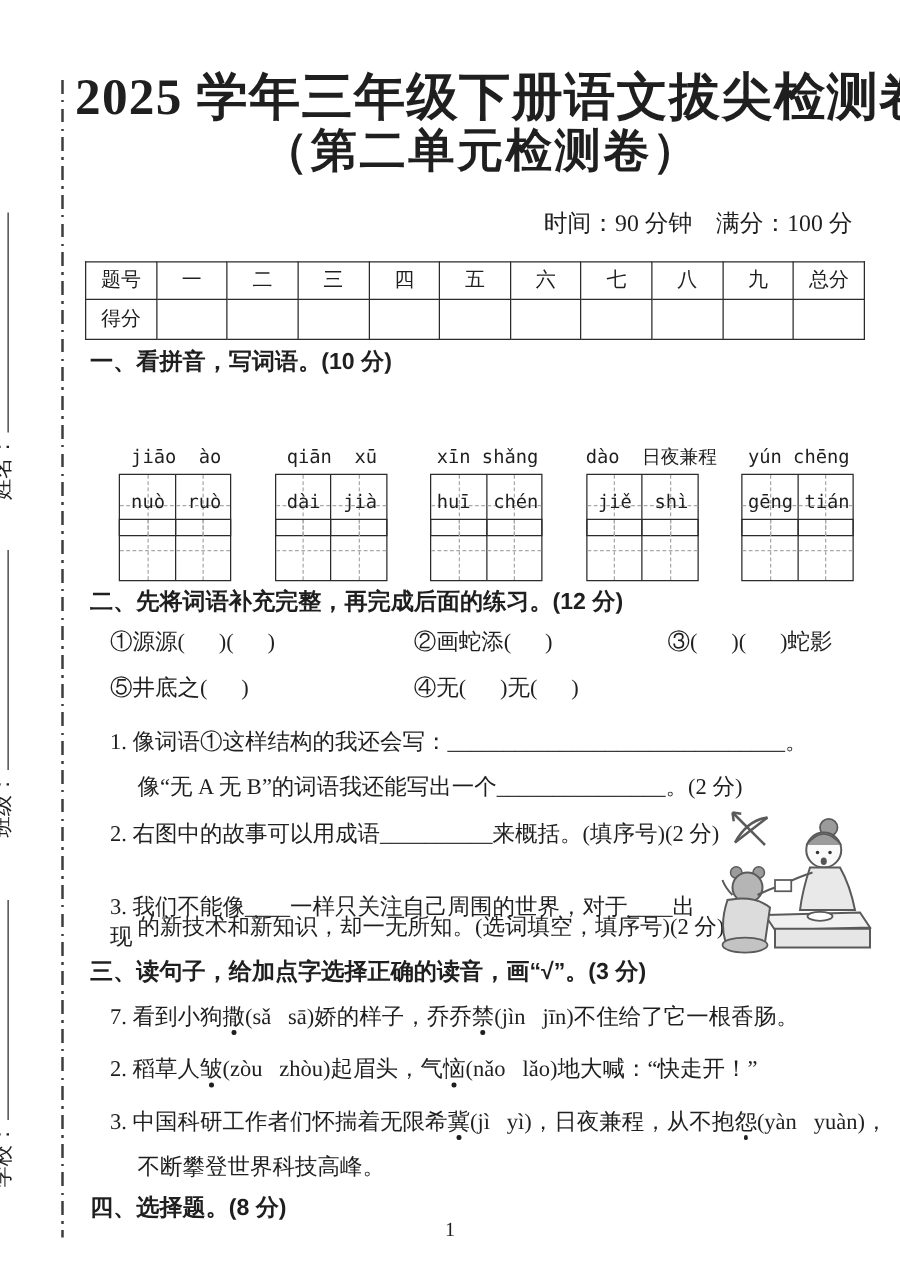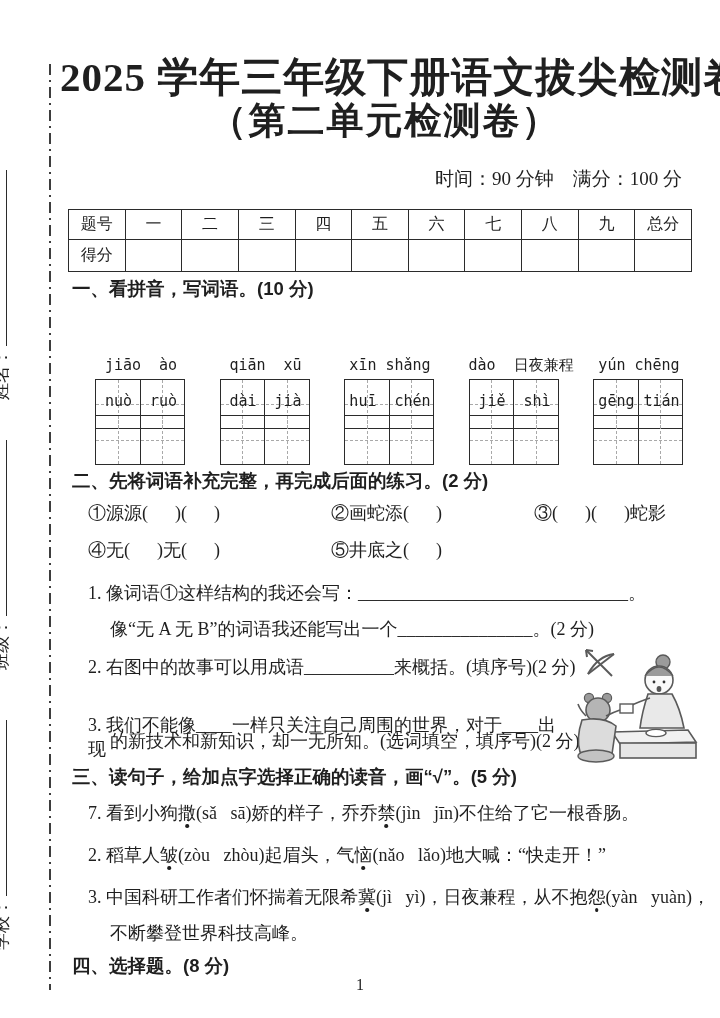--- a/index.html
+++ b/index.html
@@ -180,29 +180,29 @@
       </div>
       <div class="pw">
         <div class="pinyin">gēng tián</div>
         <div class="gridbox">
           <div class="cell"></div>
           <div class="cell"></div>
         </div>
       </div>
     </div>
 
-  <div class="abs sec-head" style="top:468px;">二、先将词语补充完整，再完成后面的练习。(2 分)</div>
+  <div class="abs sec-head" style="top:468px;">二、先将词语补充完整，再完成后面的练习。(12 分)</div>
   <div class="idiom-row" style="top:501px;">
     <span>①源源(      )(      )</span>
     <span>②画蛇添(      )</span>
     <span>③(      )(      )蛇影</span>
   </div>
   <div class="idiom-row" style="top:538px;">
+    <span>⑤井底之(      )</span>
     <span>④无(      )无(      )</span>
-    <span>⑤井底之(      )</span>
   </div>
   <div class="abs body-line" style="top:581px;">1. 像词语①这样结构的我还会写：______________________________。</div>
   <div class="abs body-line indent" style="top:617px;">像“无 A 无 B”的词语我还能写出一个_______________。(2 分)</div>
   <div class="abs body-line" style="top:655px;">2. 右图中的故事可以用成语__________来概括。(填序号)(2 分)</div>
   <div class="abs body-line" style="top:693px; width:470px; white-space:normal;margin-top:20px;">3. 我们不能像____一样只关注自己周围的世界，对于____出现</div>
   <div class="abs body-line indent" style="top:729px;">的新技术和新知识，却一无所知。(选词填空，填序号)(2 分)</div>
 
   <div class="illus">
     <svg width="136" height="128" viewBox="0 0 136 128">
 
@@ -237,21 +237,21 @@
         <circle cx="45" cy="56" r="4.6" fill="#9b9b9b" stroke="#5a5a5a" stroke-width="1.2"></circle>
         <circle cx="36" cy="68" r="12" fill="#b5b5b5" stroke="#5a5a5a" stroke-width="1.6"></circle>
         <path d="M20 78 Q14 96 18 110 Q34 120 50 112 L54 84 Q44 76 28 77 Z" fill="#dcdcdc" stroke="#5a5a5a" stroke-width="1.6"></path>
         <path d="M44 74 Q52 70 58 68" stroke="#5a5a5a" stroke-width="1.6" fill="none"></path>
         <path d="M24 74 Q18 68 16 62" stroke="#5a5a5a" stroke-width="1.6" fill="none"></path>
         <ellipse cx="34" cy="114" rx="18" ry="6" fill="#c3c3c3" stroke="#5a5a5a" stroke-width="1.4"></ellipse>
       </g>
     </svg>
   </div>
 
-  <div class="abs sec-head" style="top:764px;">三、读句子，给加点字选择正确的读音，画“√”。(5 分)</div>
+  <div class="abs sec-head" style="top:764px;">三、读句子，给加点字选择正确的读音，画“√”。(3 分)</div>
   <div class="abs body-line" style="top:801px;"><span>7. 看到小狗</span><span class="emph">撒</span><span>(sǎ   sā)娇的样子，乔乔</span><span class="emph">禁</span><span>(jìn   jīn)不住给了它一根香肠。</span></div>
   <div class="abs body-line" style="top:843px;"><span>2. 稻草人</span><span class="emph">皱</span><span>(zòu   zhòu)起眉头，气</span><span class="emph">恼</span><span>(nǎo   lǎo)地大喊：“快走开！”</span></div>
   <div class="abs body-line" style="top:885px;"><span>3. 中国科研工作者们怀揣着无限希</span><span class="emph">冀</span><span>(jì   yì)，日夜兼程，从不抱</span><span class="emph">怨</span><span>(yàn   yuàn)，</span></div>
   <div class="abs body-line indent" style="top:921px;">不断攀登世界科技高峰。</div>
 
   <div class="abs sec-head" style="top:953px;">四、选择题。(8 分)</div>
 
   <div class="abs pagenum">1</div>
 
 </div>

